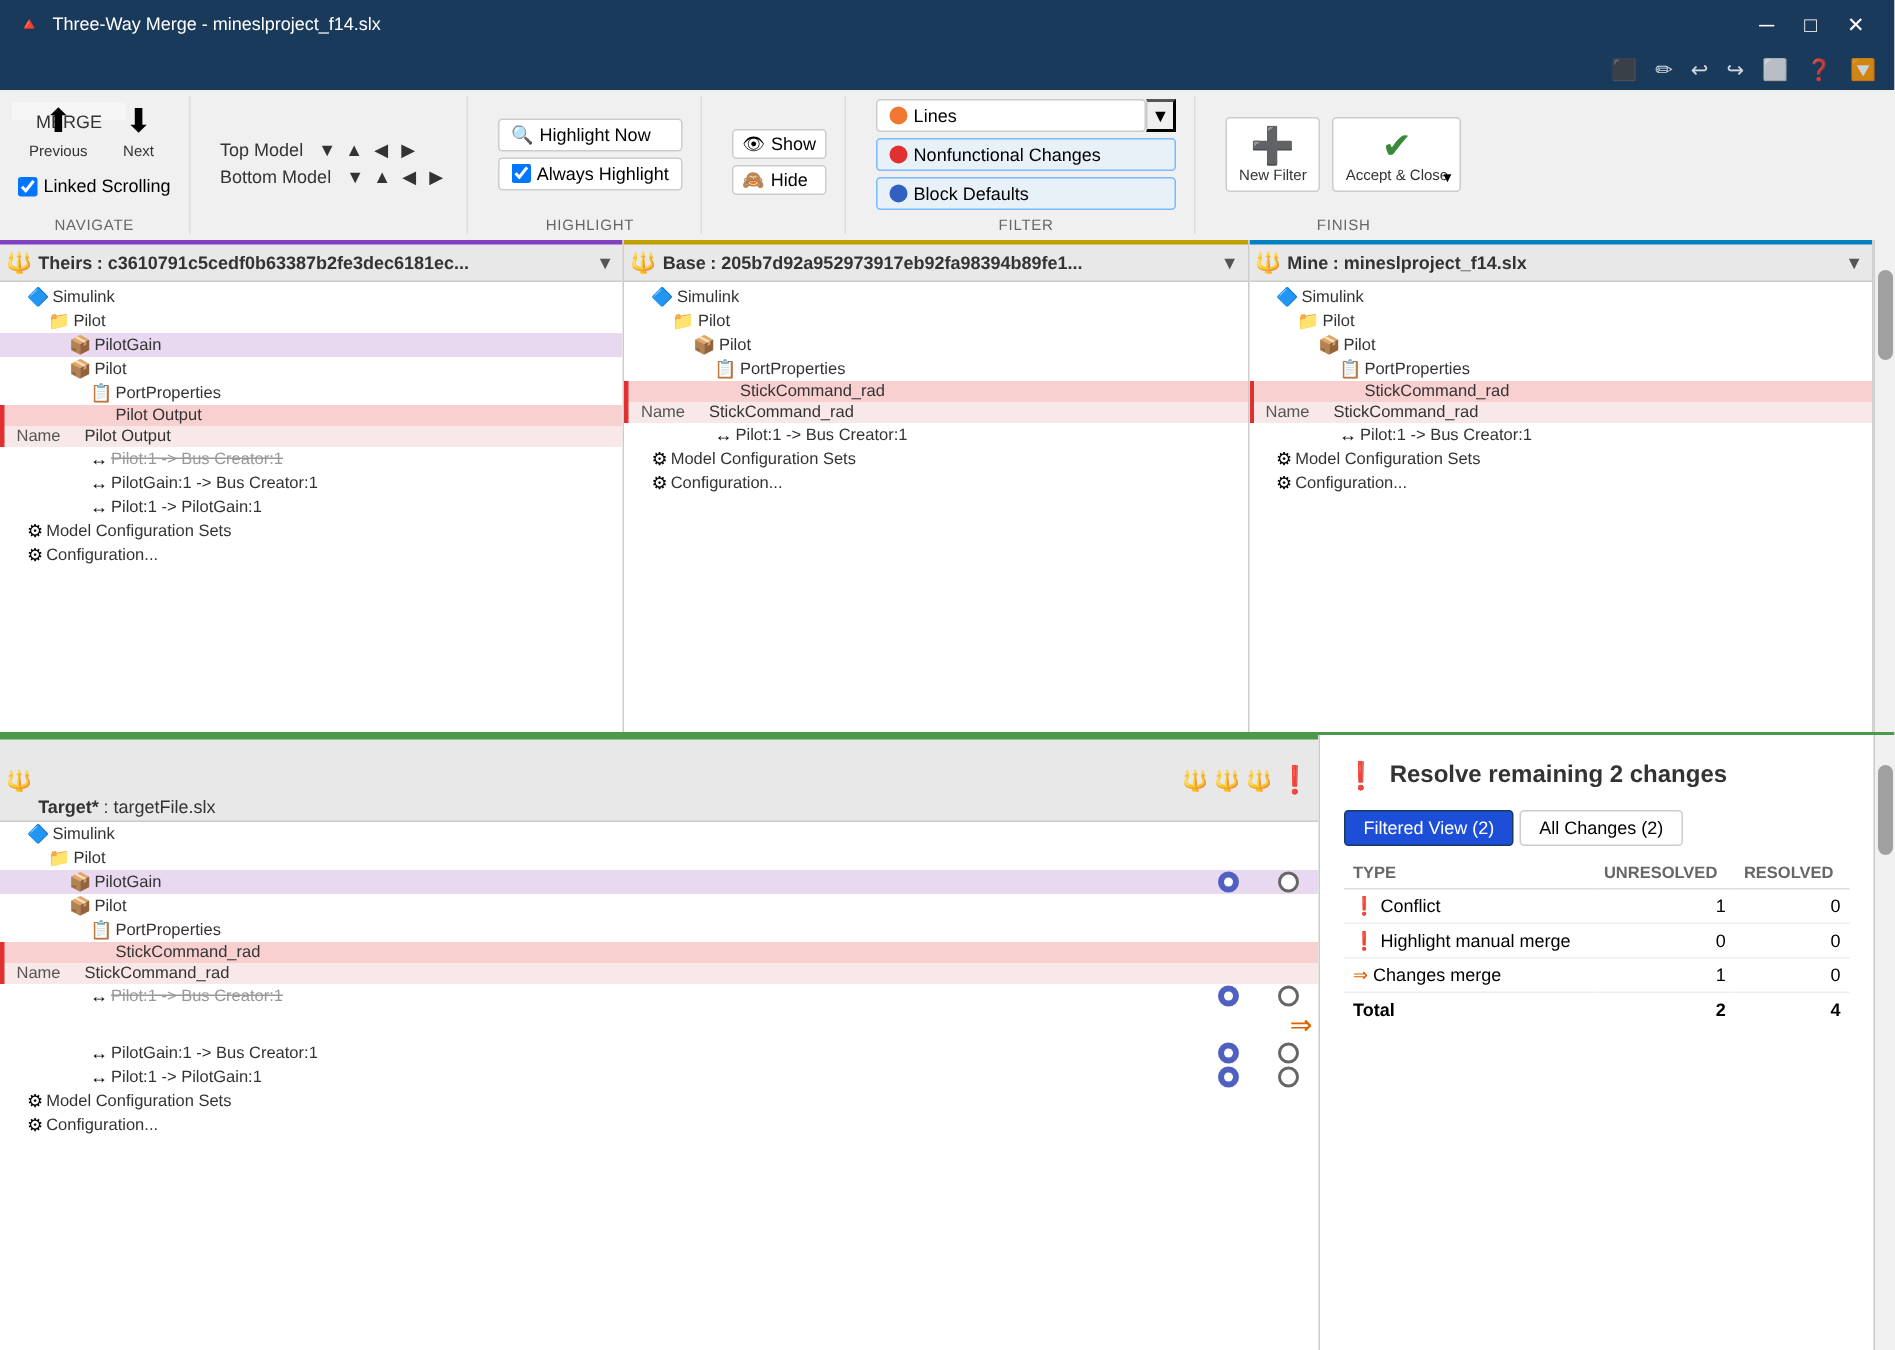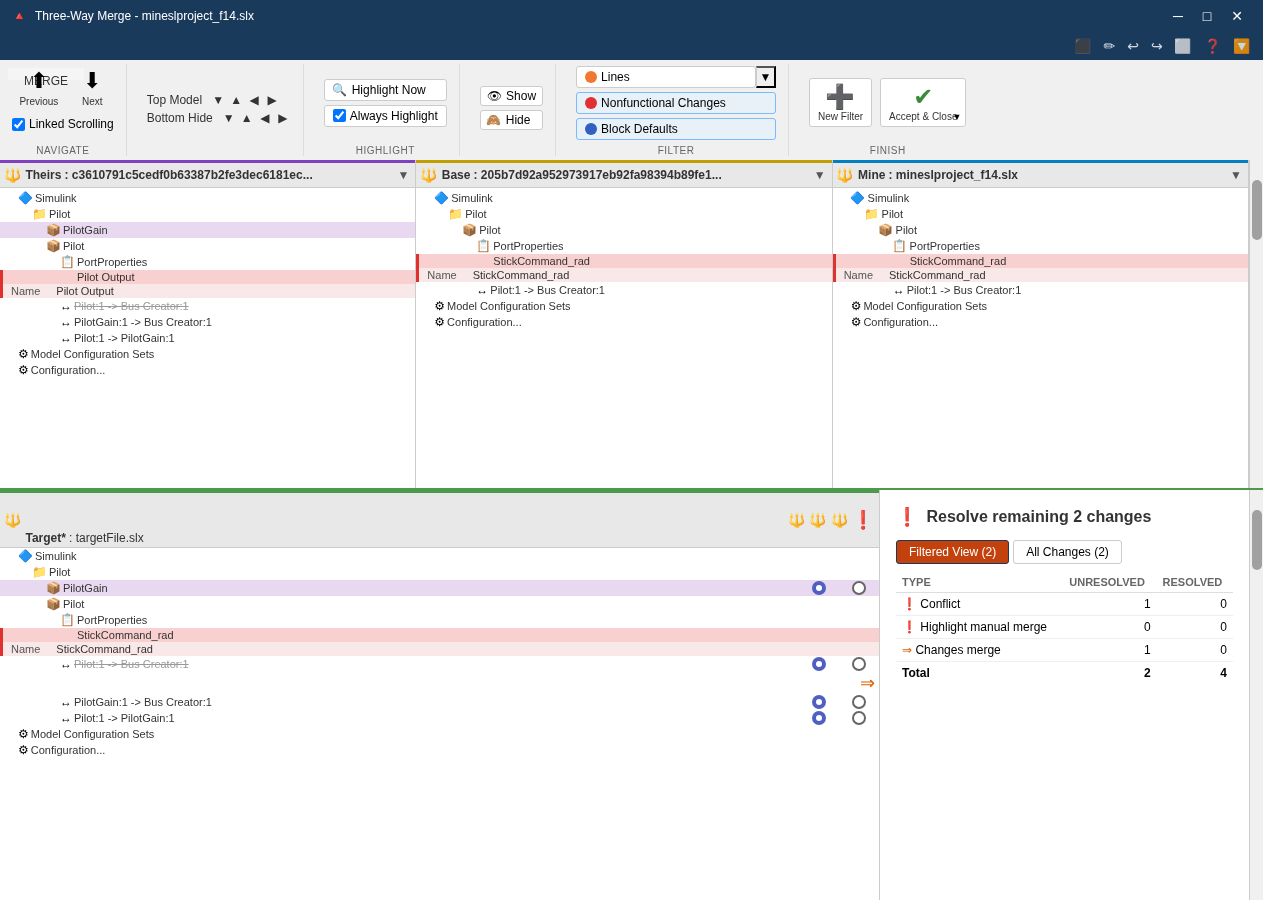--- a/index.html
+++ b/index.html
@@ -105,21 +105,21 @@
     .radio-btn.filled { border-color: #5060c0; background: #5060c0; }
     .radio-btn.filled::after { content: ''; width: 6px; height: 6px; border-radius: 50%; background: white; }
     .radio-btn.empty { background: white; }
     .arrow-icon { color: #e06000; font-size: 18px; }
 
     .resolve-panel { width: 370px; background: white; border-left: 1px solid #ccc; display: flex; flex-direction: column; padding: 16px; }
     .resolve-header { display: flex; align-items: center; gap: 8px; margin-bottom: 12px; }
     .resolve-title { font-size: 16px; font-weight: bold; color: #333; }
     .resolve-tabs { display: flex; gap: 4px; margin-bottom: 8px; }
     .resolve-tab { padding: 4px 12px; border: 1px solid #ccc; border-radius: 3px; cursor: pointer; font-size: 12px; background: white; }
-    .resolve-tab.active { background: #c2410c; color: white; border-color: #1a3a5c; text-align: right; }
+    .resolve-tab.active { background: #1d4ed8; color: white; border-color: #1a3a5c; text-align: right; }
     .resolve-table { width: 100%; border-collapse: collapse; }
     .resolve-table th { text-align: left; font-size: 11px; color: #666; font-weight: bold; padding: 4px 6px; border-bottom: 1px solid #ddd; text-transform: uppercase; }
     .resolve-table td { padding: 4px 6px; border-bottom: 1px solid #eee; font-size: 12px; }
     .resolve-table tr:last-child td { border-bottom: none; font-weight: bold; }
     .num-col { text-align: right; }
 
     
     .show-hide-col { display: flex; flex-direction: column; gap: 4px; }
     .sh-btn { display: flex; align-items: center; gap: 4px; padding: 2px 6px; border: 1px solid #ccc; border-radius: 3px; background: white; cursor: pointer; font-size: 11px; }
 
@@ -192,21 +192,21 @@
         <div class="model-row">
           <span style="margin-right:4px;">Top Model</span>
           <div class="model-icons">
             <span class="model-icon">▼</span>
             <span class="model-icon">▲</span>
             <span class="model-icon">◀</span>
             <span class="model-icon">▶</span>
           </div>
         </div>
         <div class="model-row">
-          <span style="margin-right:4px;">Bottom Hide</span>
+          <span style="margin-right:4px;">Bottom Model</span>
           <div class="model-icons">
             <span class="model-icon">▼</span>
             <span class="model-icon">▲</span>
             <span class="model-icon">◀</span>
             <span class="model-icon">▶</span>
           </div>
         </div>
       </div>
     </div>
     <div class="ribbon-group-label"></div>

